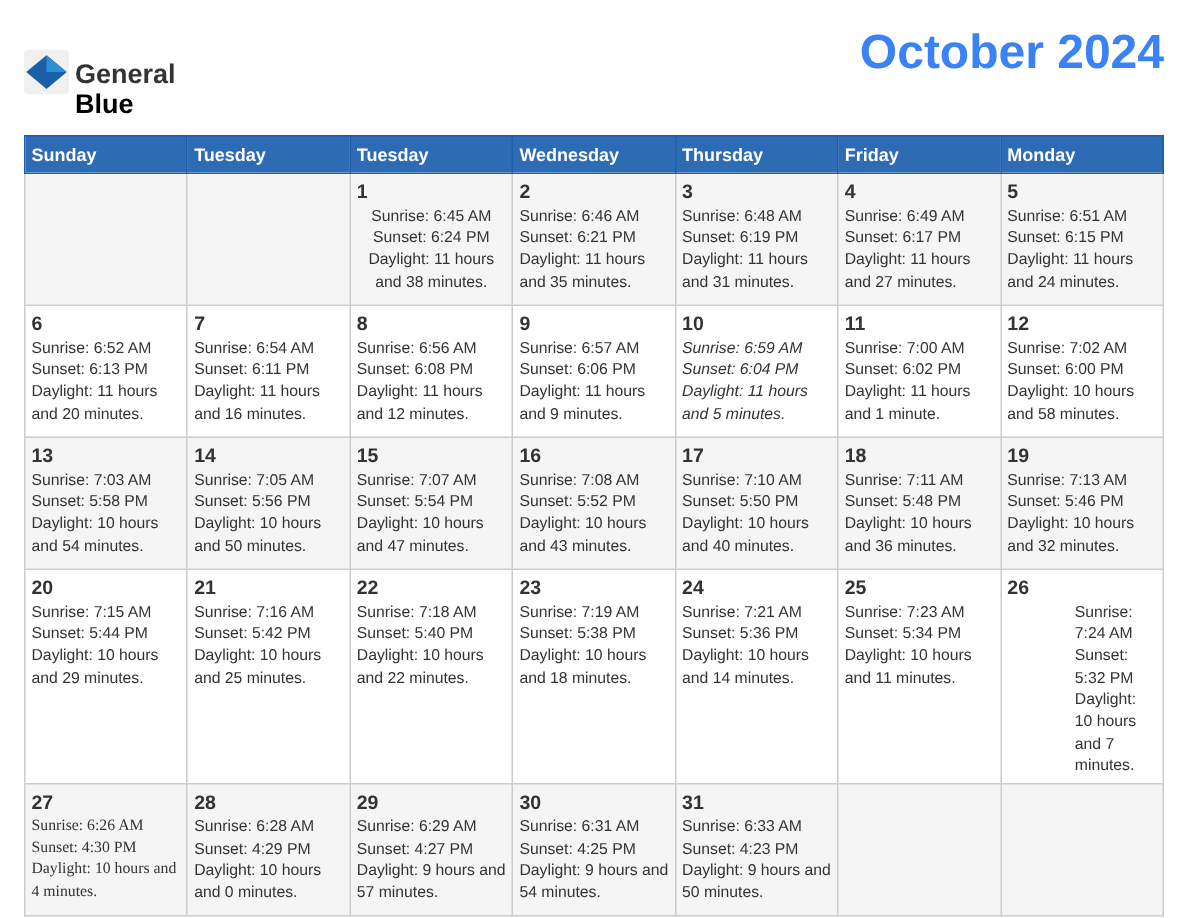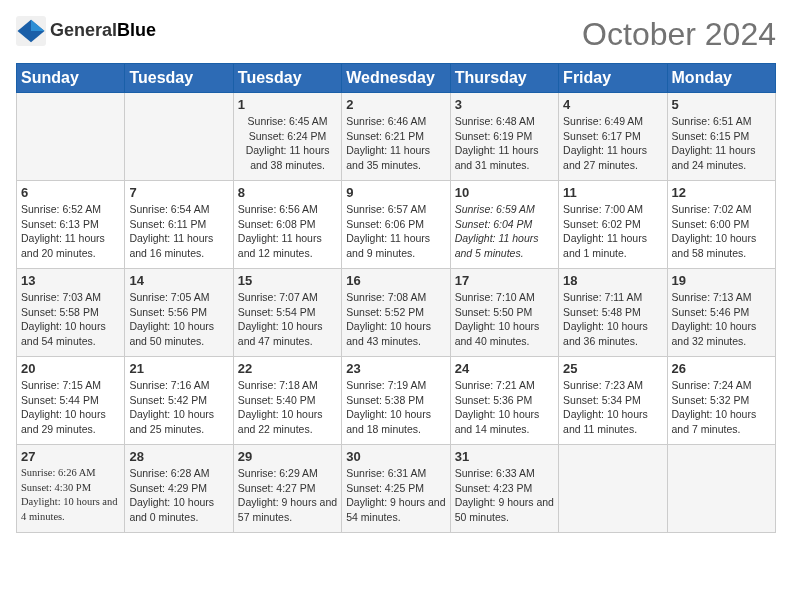--- a/index.html
+++ b/index.html
@@ -15,55 +15,56 @@
       justify-content: space-between;
       align-items: flex-start;
       margin-bottom: 10px;
     }
     .logo {
       display: flex;
       align-items: center;
     }
     .logo-text {
       display: flex;
-      flex-direction: row;
+      flex-direction: column;
       font-size: 18px;
       font-weight: bold;
       line-height: 1.1;
+      margin-top: 24px;
     }
     .logo-general { color: #333; }
     .logo-blue { color: #000000; }
     .logo-icon {
       width: 30px;
       height: 30px;
       margin-right: 4px;
     }
     .title-section {
       text-align: right;
     }
     .month-title {
       font-size: 32px;
-      font-weight: normal;
-      color: #737373;
+      font-weight: bold;
+      color: #3b82f6;
     }
     .location {
       font-size: 15px;
       color: #555;
     }
     table {
       width: 100%;
       border-collapse: collapse;
       font-size: 11px;
     }
     thead tr th {
       background-color: #2d6bb5;
       color: white;
       padding: 5px 4px;
       text-align: left;
-      font-size: 16px;
+      font-size: 12px;
       border: 1px solid #1a5fa8;
     }
     tbody tr td {
       border: 1px solid #ccc;
       vertical-align: top;
       padding: 4px;
       min-height: 80px;
       width: 14.28%;
       height: 88px;
     }
@@ -276,21 +277,21 @@
 Daylight: 10 hours and 14 minutes.</div>
         </td>
         <td>
           <span class="day-number">25</span>
           <div class="day-info" style="white-space: pre-line;">Sunrise: 7:23 AM
 Sunset: 5:34 PM
 Daylight: 10 hours and 11 minutes.</div>
         </td>
         <td>
           <span class="day-number">26</span>
-          <div class="day-info" style="white-space: pre-line;">Sunrise: 7:24 AM
+          <div class="day-info" style="white-space: pre-line; margin-left: 45px;">Sunrise: 7:24 AM
 Sunset: 5:32 PM
 Daylight: 10 hours and 7 minutes.</div>
         </td>
       </tr>
       <tr>
         <td>
           <span class="day-number">27</span>
           <div class="day-info" style="white-space: pre-line; font-family: Liberation Serif, serif;">Sunrise: 6:26 AM
 Sunset: 4:30 PM
 Daylight: 10 hours and 4 minutes.</div>

